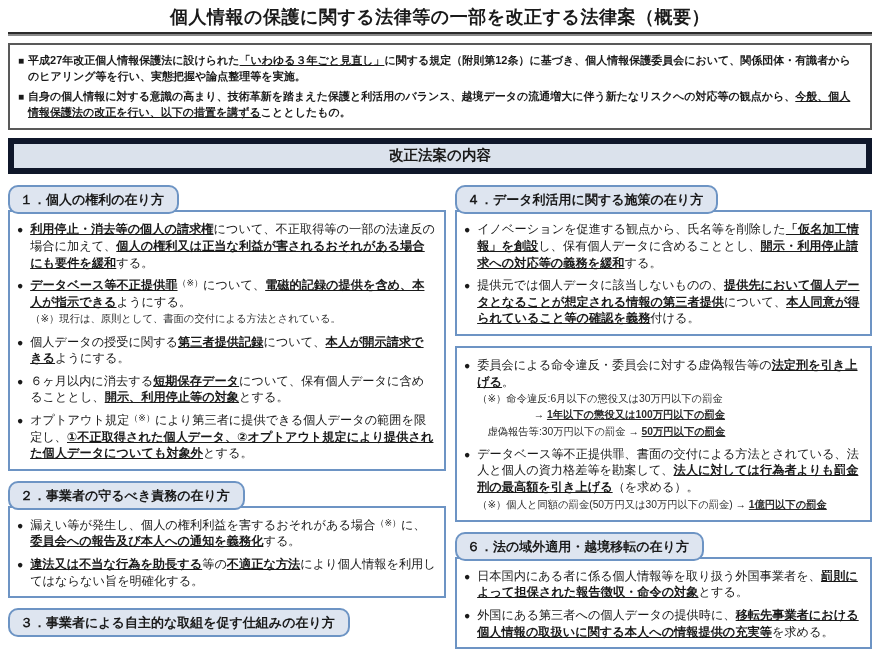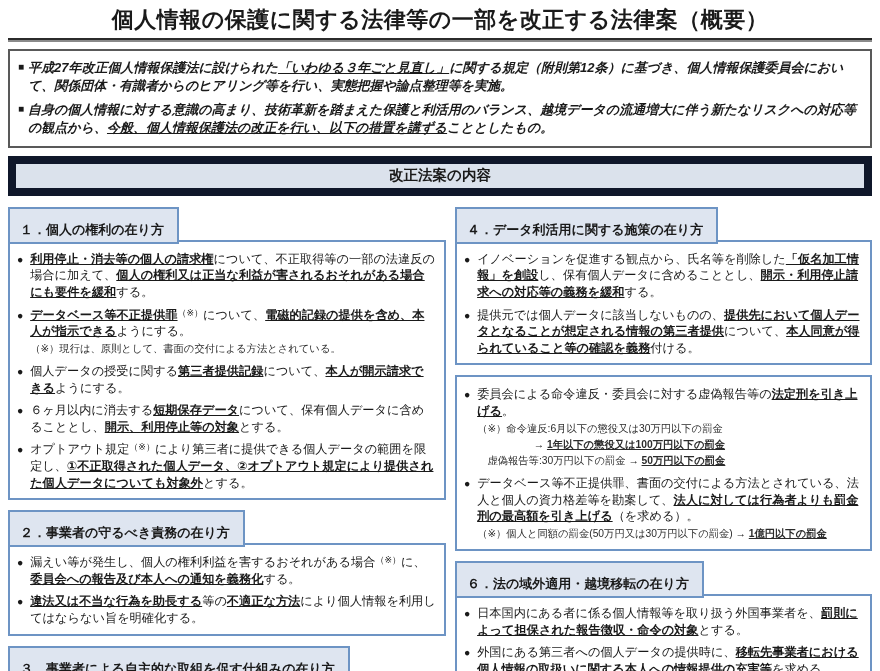--- a/index.html
+++ b/index.html
@@ -7,67 +7,67 @@
   body {
     font-family: "Liberation Sans", "DejaVu Sans", sans-serif;
     background: #ffffff;
     color: #1a1a1a;
     overflow: hidden;
   }
   .page { padding: 3px 8px 4px; }
 
   .title {
     text-align: center;
-    font-size: 22px;
+    font-size: 18px;
     font-weight: bold;
     letter-spacing: 0.5px;
     padding: 2px 0 3px;
   }
   .title-rule {
     height: 4px;
     background: #2323d6;
     border-top: 2px solid #2b2b2b;
     border-bottom: 2px solid #8a8a8a;
   }
 
   .intro-box {
     border: 2px solid #595959;
     margin-top: 7px;
     padding: 6px 10px 6px 8px;
     background: #fff;
   }
   .intro-item { display: flex; margin: 2px 0 5px; }
   .intro-item:last-child { margin-bottom: 2px; }
   .intro-marker { flex: 0 0 auto; font-size: 10px; margin: 2px 4px 0 0; }
-  .intro-text { flex: 1; font-size: 13px; line-height: 1.42; font-weight: bold; font-style: italic; }
+  .intro-text { flex: 1; font-size: 11px; line-height: 1.42; font-weight: bold; }
   .intro-text .seg-p { font-weight: bold; } 
 
   .content-header {
     margin-top: 8px;
-    border: 8px solid #0f172a;
+    border: 6px solid #0f172a;
     background: #dbe2ec;
     text-align: center;
     font-weight: bold;
     font-size: 14.5px;
     padding: 2px 0 3px;
   }
 
   .columns { display: flex; gap: 9px; align-items: flex-start; margin-top: 1px; }
   .col-left  { flex: 0 0 438px; }
   .col-right { flex: 1; }
 
   .section { margin-top: 10px; }
   .section-tab {
     display: inline-block;
     position: relative;
     z-index: 2;
     background: #dee5f0;
     border: 2px solid #6d94c4;
-    border-radius: 0;
-    padding: 12px 13px 3px 10px;
+    border-radius: 10px;
+    padding: 4px 13px 3px 10px;
     font-weight: bold;
     font-size: 13px;
     margin-bottom: -4px;
   }
   .section-body {
     position: relative;
     z-index: 1;
     border: 2px solid #6d94c4;
     background: #fff;
     padding: 6px 8px 5px 7px;

